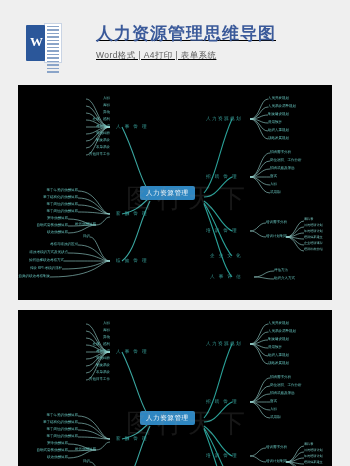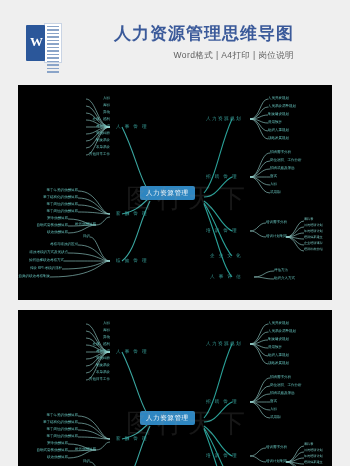--- a/index.html
+++ b/index.html
@@ -56,23 +56,24 @@
     box-sizing: border-box;
   }
   .word-logo .wl-right i {
     display: block;
     height: 1.5px;
     background: #8aa4c8;
     margin: 2px 2px 0 2px;
   }
   .title-block {
     margin-left: 34px;
-    text-align: right;
+    text-align: left;
     flex: 1 1 auto;
     padding-right: 56px;
+    text-decoration: underline;
   }
   .main-title {
     color: #3b5a9a;
     font-size: 17px;
     font-weight: bold;
     letter-spacing: 1px;
     line-height: 1.25;
   }
   .sub-title {
     color: #5c5c5c;
@@ -178,21 +179,21 @@
         <i></i>
         <i></i>
         <i></i>
     </div>
     <div class="wl-left">
       <span>W</span>
     </div>
   </div>
   <div class="title-block">
     <div class="main-title">人力资源管理思维导图</div>
-    <div class="sub-title">Word格式 | A4打印 | 岗位说明</div>
+    <div class="sub-title">Word格式 | A4打印 | 表单系统</div>
   </div>
 </div>
 
 <div class="page" id="page-1">
   <div class="mindmap">
 
     <div class="watermark">图行天下</div>
 
     <svg class="links" viewBox="0 0 314 215">
       <g fill="none" stroke="#3aa6a0" stroke-width="1.1">

